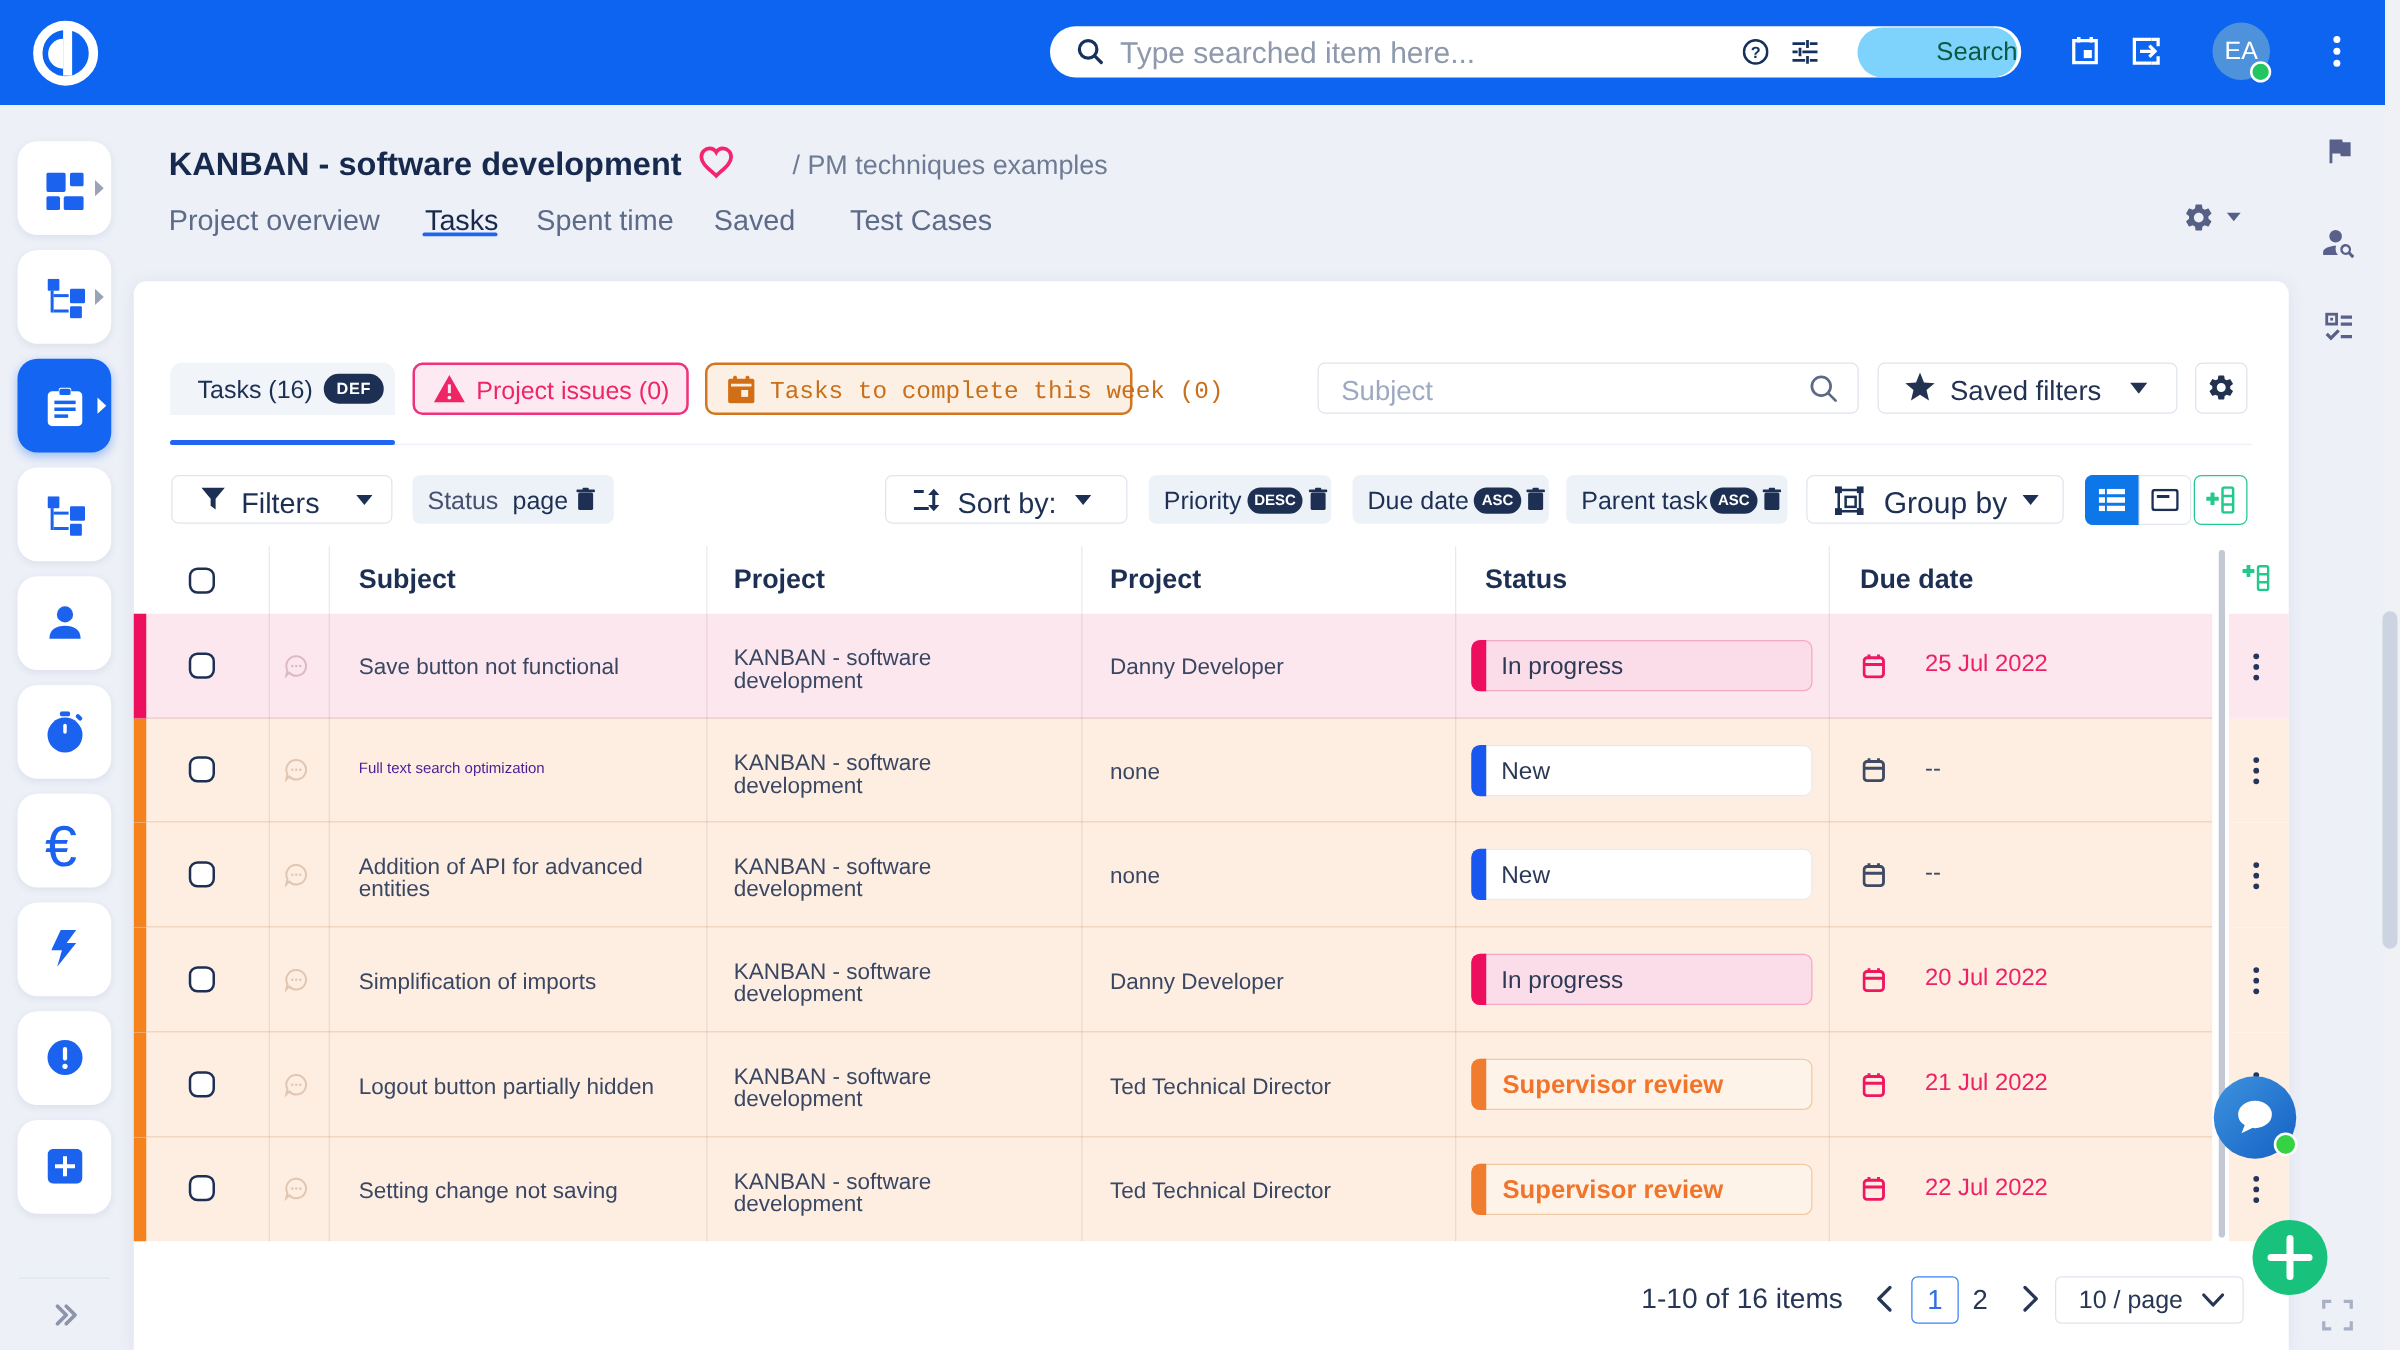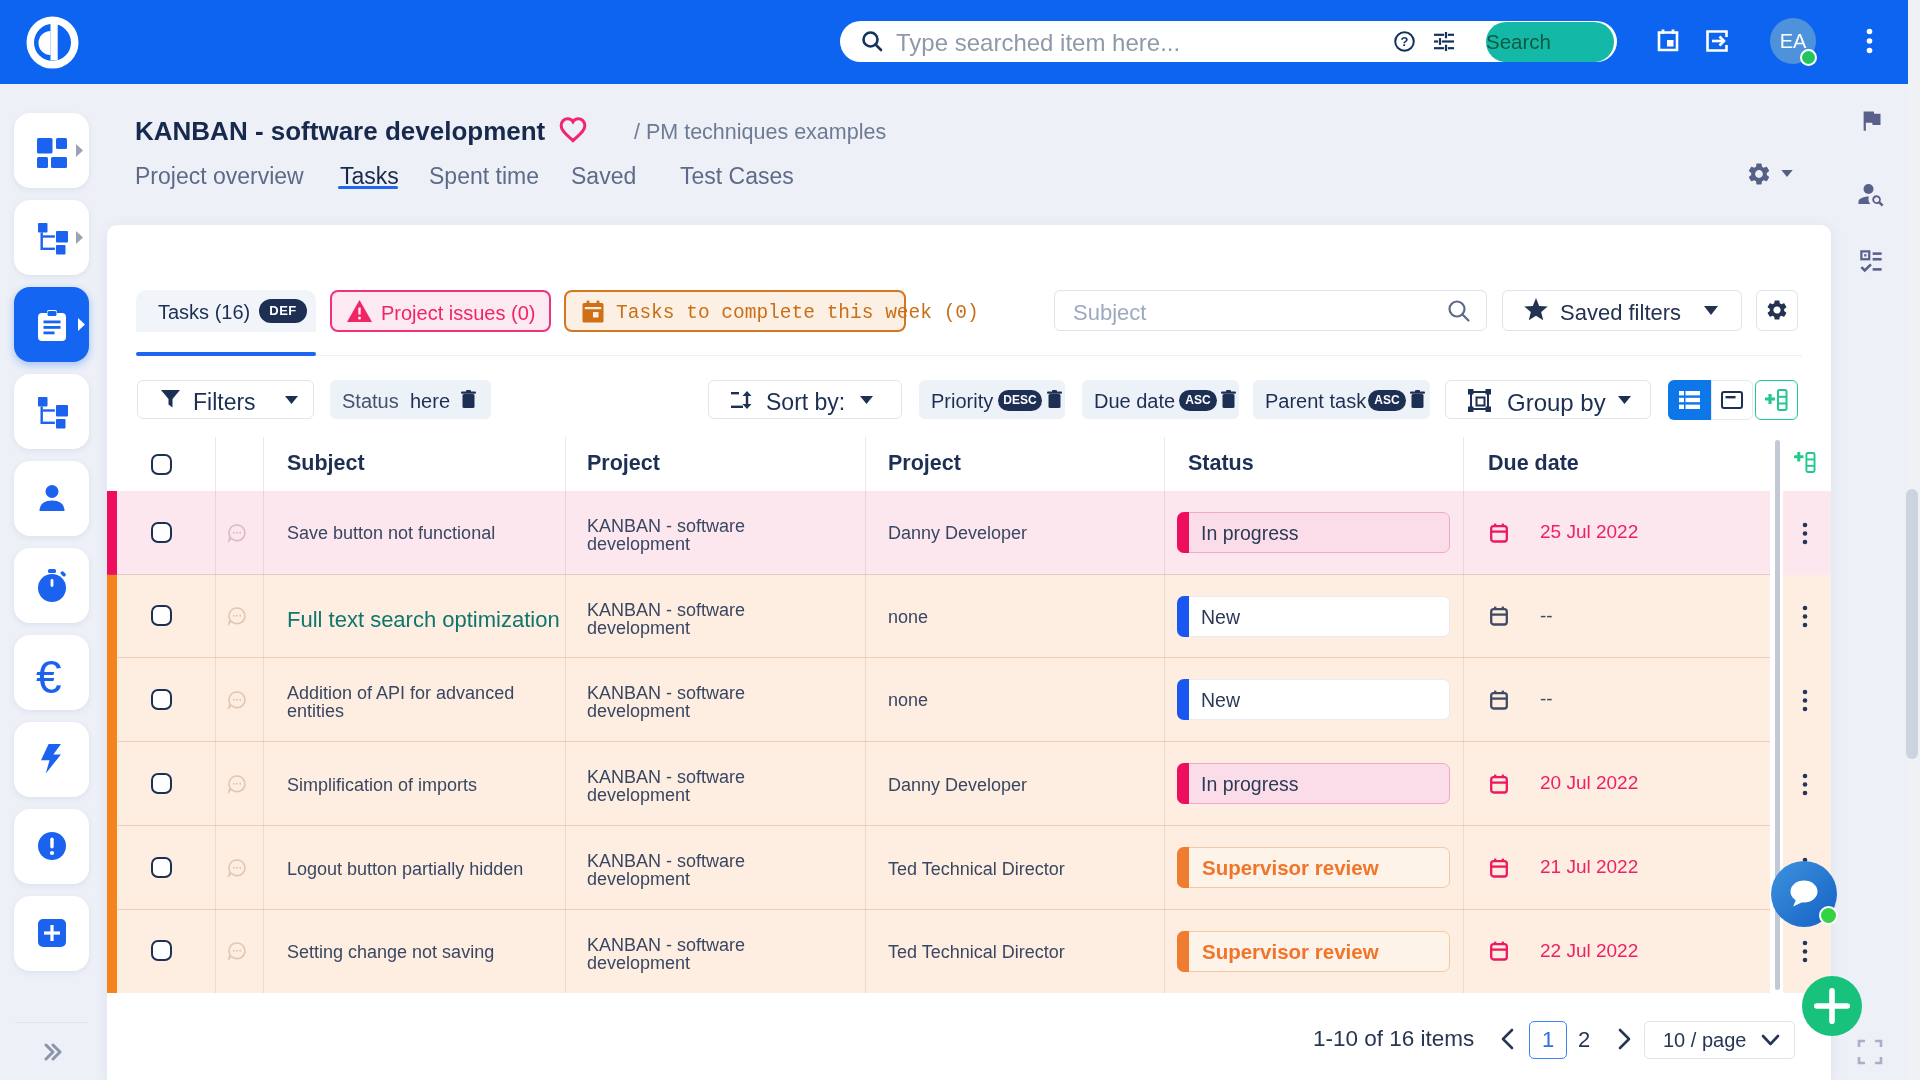--- a/index.html
+++ b/index.html
@@ -36,21 +36,21 @@
       <line x1="15" y1="2.8" x2="19.5" y2="2.8"></line>
     <line x1="12" y1="0.5" x2="12" y2="5.2"></line>
     <line x1="0.5" y1="9.5" x2="3" y2="9.5"></line>
       <line x1="9" y1="9.5" x2="19.5" y2="9.5"></line>
     <line x1="6" y1="7.2" x2="6" y2="11.8"></line>
     <line x1="0.5" y1="16.2" x2="9" y2="16.2"></line>
       <line x1="15" y1="16.2" x2="19.5" y2="16.2"></line>
     <line x1="12" y1="13.9" x2="12" y2="18.6"></line>
   </g>
 </svg>
-<div class="a" style="left:1486px;top:21.5px;width:128px;height:40px;background:#14b8a6;border-radius:20px;color:#0d5a43;font-size:20.5px;text-align:left;line-height:40px;">Search</div>
+<div class="a" style="left:1486px;top:21.5px;width:128px;height:40px;background:#7dd3fc;border-radius:20px;color:#0d5a43;font-size:20.5px;text-align:right;line-height:40px;">Search</div>
 
 <svg class="a" style="left:1656px;top:28px;" width="24" height="25" viewBox="0 0 24 25">
   <path d="M3 4.5 H21 V22 H3 Z" fill="none" stroke="#ffffff" stroke-width="2.6"></path>
   <line x1="7" y1="1.5" x2="7" y2="6" stroke="#ffffff" stroke-width="2.8"></line>
   <line x1="17" y1="1.5" x2="17" y2="6" stroke="#ffffff" stroke-width="2.8"></line>
   <rect x="11" y="12" width="6.5" height="6.5" fill="#ffffff"></rect>
 </svg>
 <svg class="a" style="left:1705px;top:29px;" width="24" height="24" viewBox="0 0 24 24">
   <path d="M16 2.5 H2.5 V21.5 H16" fill="none" stroke="#ffffff" stroke-width="2.6"></path>
   <path d="M16 2.5 H21.5 V8" fill="none" stroke="#ffffff" stroke-width="2.6"></path>
@@ -253,21 +253,21 @@
 <svg class="a" style="left:161px;top:390px;" width="19" height="19" viewBox="0 0 19 19">
   <path d="M0 0 H19 L11.5 9 V17.5 L7.5 14.5 V9 Z" fill="#1d3054"></path>
 </svg>
 <div class="a" style="left:193px;top:389px;font-size:23px;color:#1d3054;">Filters</div>
 <svg class="a" style="left:285px;top:396px;" width="13" height="8" viewBox="0 0 13 8">
     <path d="M0 0 H13 L6.5 8 Z" fill="#1d3054"></path>
   </svg>
 
 <div class="a" style="left:330px;top:380px;width:161px;height:39px;background:#edf1f8;border-radius:6px;"></div>
 <div class="a" style="left:342px;top:390px;font-size:20px;color:#45526e;">Status</div>
-<div class="a" style="left:410px;top:390px;font-size:20px;color:#1d3054;">here</div>
+<div class="a" style="left:410px;top:390px;font-size:20px;color:#1d3054;">page</div>
 <svg class="a" style="left:461px;top:390px;" width="15" height="18" viewBox="0 0 15 18">
   <rect x="1.5" y="4" width="12" height="14" rx="1.5" fill="#1d3054"></rect>
   <rect x="0" y="1.6" width="15" height="2.2" rx="1" fill="#1d3054"></rect>
   <rect x="5" y="0" width="5" height="2.5" rx="1" fill="#1d3054"></rect>
 </svg>
 
 <div class="a" style="left:708px;top:380px;width:194px;height:39px;background:#fff;border:1.5px solid #dfe5ee;border-radius:6px;"></div>
 <svg class="a" style="left:731px;top:391px;" width="21" height="18" viewBox="0 0 21 18">
   <g fill="#1d3054">
     <rect x="0" y="1" width="8" height="2.4"></rect>
@@ -435,21 +435,21 @@
     <circle cx="3" cy="20" r="2.3" fill="#25355c"></circle>
 </svg>
 
 <div class="a" style="left:151px;top:605px;width:21px;height:21px;border:2.5px solid #1d3054;border-radius:7px;background:#fff;"></div>
 <svg class="a" style="left:227px;top:606px;" width="20" height="20" viewBox="0 0 20 20">
   <path d="M10 2 a 7.8 7.8 0 1 1 -5.6 13.2 L2 17.6 l0.9 -4.3 A 7.8 7.8 0 0 1 10 2 Z" fill="none" stroke="#e2c6b2" stroke-width="1.6"></path>
   <circle cx="6.8" cy="9.8" r="1" fill="#e2c6b2"></circle>
     <circle cx="10" cy="9.8" r="1" fill="#e2c6b2"></circle>
     <circle cx="13.2" cy="9.8" r="1" fill="#e2c6b2"></circle>
 </svg>
-<div class="a" style="left:287px;top:606.7px;font-size:22px;color:#0f766e;">Full text search optimization</div>
+<div class="a" style="left:287px;top:606.7px;font-size:12px;color:#4c1d95;">Full text search optimization</div>
 <div class="a" style="left:587px;top:600.7px;font-size:18px;color:#3a4763;line-height:18px;">KANBAN - software<br>development</div>
 <div class="a" style="left:888px;top:606.7px;font-size:18px;color:#3a4763;">none</div>
 <div class="a" style="left:1177px;top:596px;width:273px;height:41px;background:#ffffff;border:1.5px solid #e8eaf1;border-radius:7px;"></div>
 <div class="a" style="left:1177px;top:596px;width:12px;height:41px;background:#1a56f0;border-radius:7px 0 0 7px;"></div>
 <div class="a" style="left:1201px;top:606px;font-size:19.5px;color:#2c3a55;">New</div>
 <svg class="a" style="left:1490px;top:606px;" width="18" height="20" viewBox="0 0 18 20">
   <rect x="1.2" y="3.2" width="15.6" height="15.3" rx="2.5" fill="none" stroke="#3f4a63" stroke-width="2.3"></rect>
   <line x1="1.2" y1="8.6" x2="16.8" y2="8.6" stroke="#3f4a63" stroke-width="2.3"></line>
   <line x1="5.2" y1="0.6" x2="5.2" y2="4" stroke="#3f4a63" stroke-width="2.3"></line>
   <line x1="12.8" y1="0.6" x2="12.8" y2="4" stroke="#3f4a63" stroke-width="2.3"></line>

